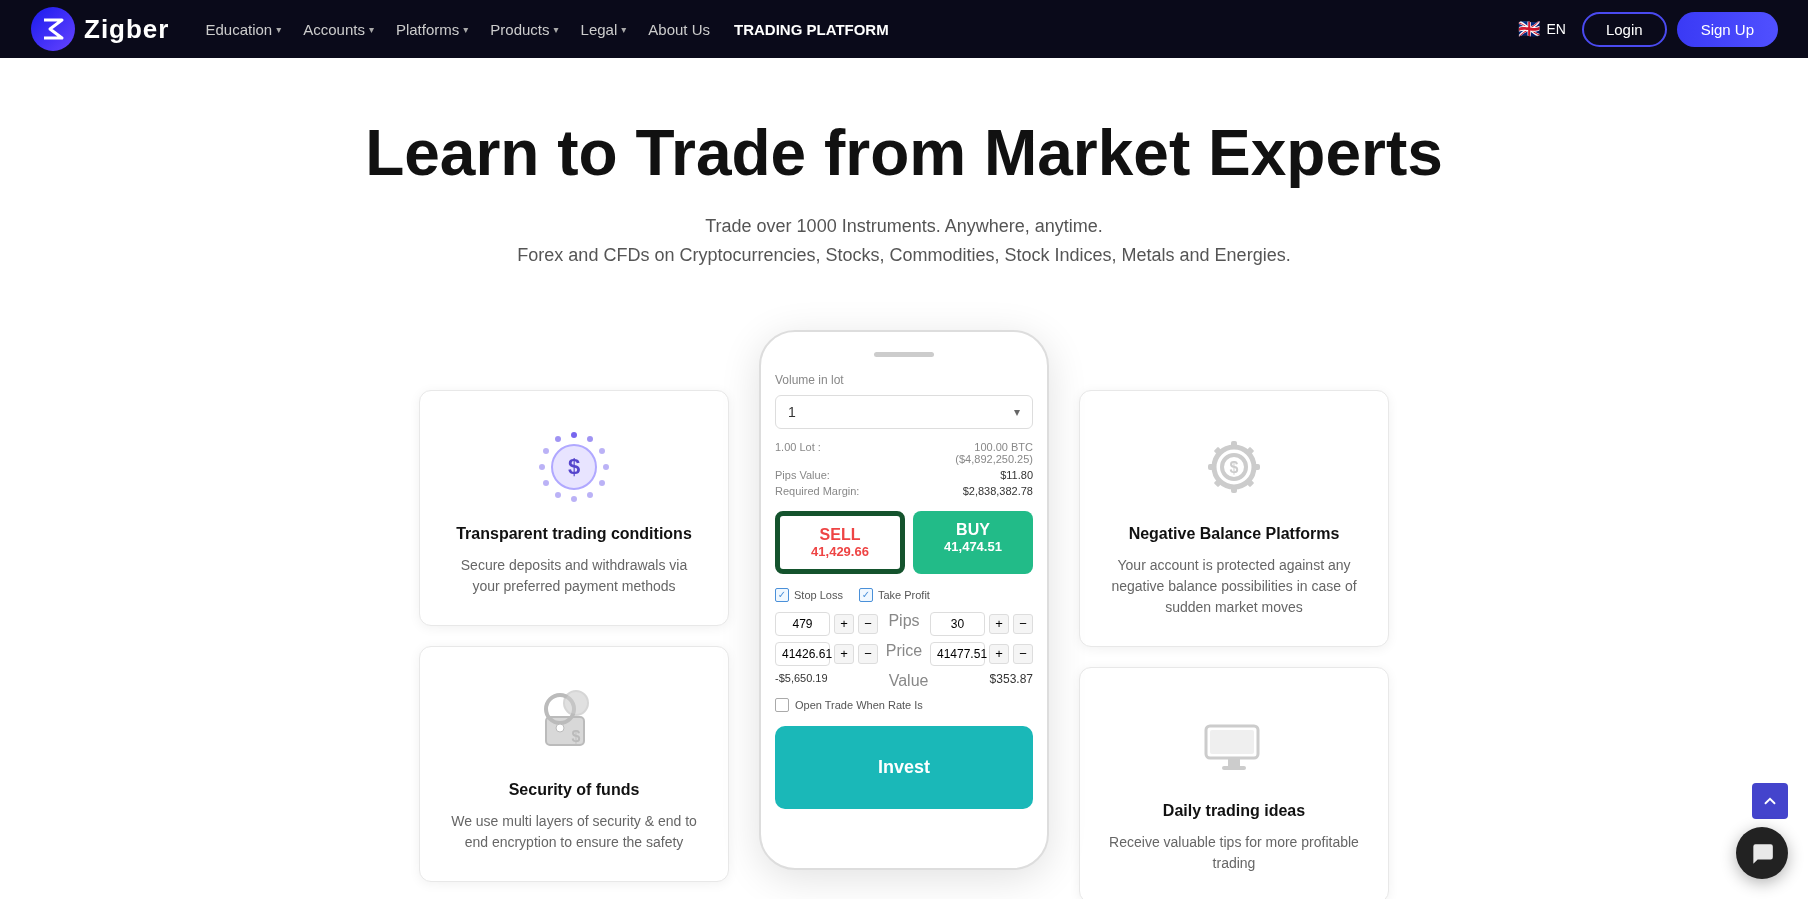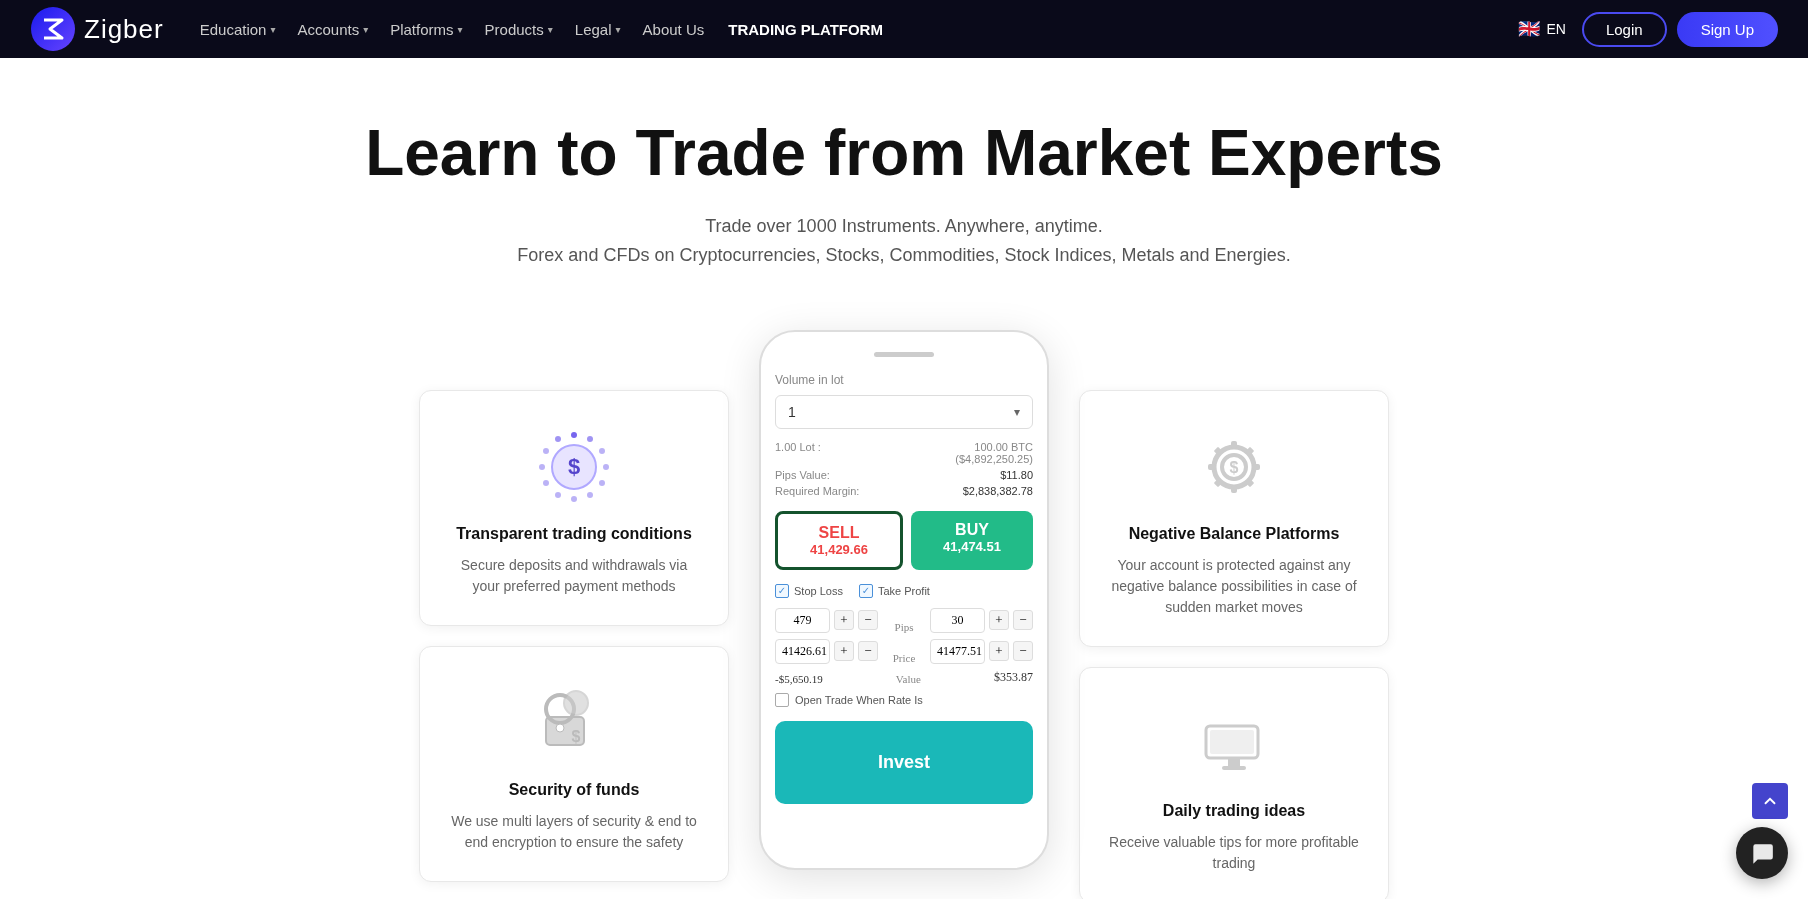--- a/index.html
+++ b/index.html
@@ -21,21 +21,21 @@
       gap: 8px;
       text-decoration: none;
     }
     .logo-icon {
       width: 46px;
       height: 46px;
     }
     .logo-text {
       color: #fff;
       font-size: 26px;
-      font-weight: 400;
+      font-weight: 700;
       letter-spacing: 1px;
     }
     .nav-links {
       display: flex;
       align-items: center;
       gap: 6px;
       margin-left: 28px;
       flex: 1;
     }
     .nav-item {
@@ -222,21 +222,21 @@
     .phone-info-row .val { color: #333; text-align: left; }
     .phone-info-right { text-align: right; }
     .phone-buttons {
       display: flex;
       gap: 8px;
       margin: 14px 0;
     }
     .btn-sell {
       flex: 1;
       background: #fff;
-      border: 3px solid #14532d;
+      border: 5px solid #14532d;
       border-radius: 8px;
       color: #e44;
       font-size: 16px;
       font-weight: 700;
       padding: 10px;
       text-align: center;
     }
     .btn-sell .price { font-size: 13px; font-weight: 600; }
     .btn-buy {
       flex: 1;
@@ -269,25 +269,24 @@
       background: #f0f8ff;
       display: flex;
       align-items: center;
       justify-content: center;
       font-size: 10px;
       color: #4a90d9;
       border-radius: 2px;
     }
     .phone-input-row {
       display: flex;
-      align-items: flex-end;
+      align-items: flex-start;
       justify-content: space-between;
       margin-bottom: 6px;
       font-size: 11px;
-      font-family: Liberation Serif, serif;
     }
     .phone-input-group {
       display: flex;
       align-items: center;
       gap: 4px;
     }
     .phone-input-box {
       border: 1px solid #ddd;
       border-radius: 4px;
       padding: 4px 6px;
@@ -301,21 +300,21 @@
       width: 20px;
       height: 20px;
       display: flex;
       align-items: center;
       justify-content: center;
       border-radius: 3px;
       font-size: 13px;
       cursor: pointer;
     }
     .phone-row-label {
-      font-size: 11px;
+      font-size: 16px;
       color: #888;
       flex: 1;
       text-align: center;
     }
     .phone-open-trade {
       display: flex;
       align-items: center;
       gap: 6px;
       margin: 8px 0 10px;
       font-size: 11px;

